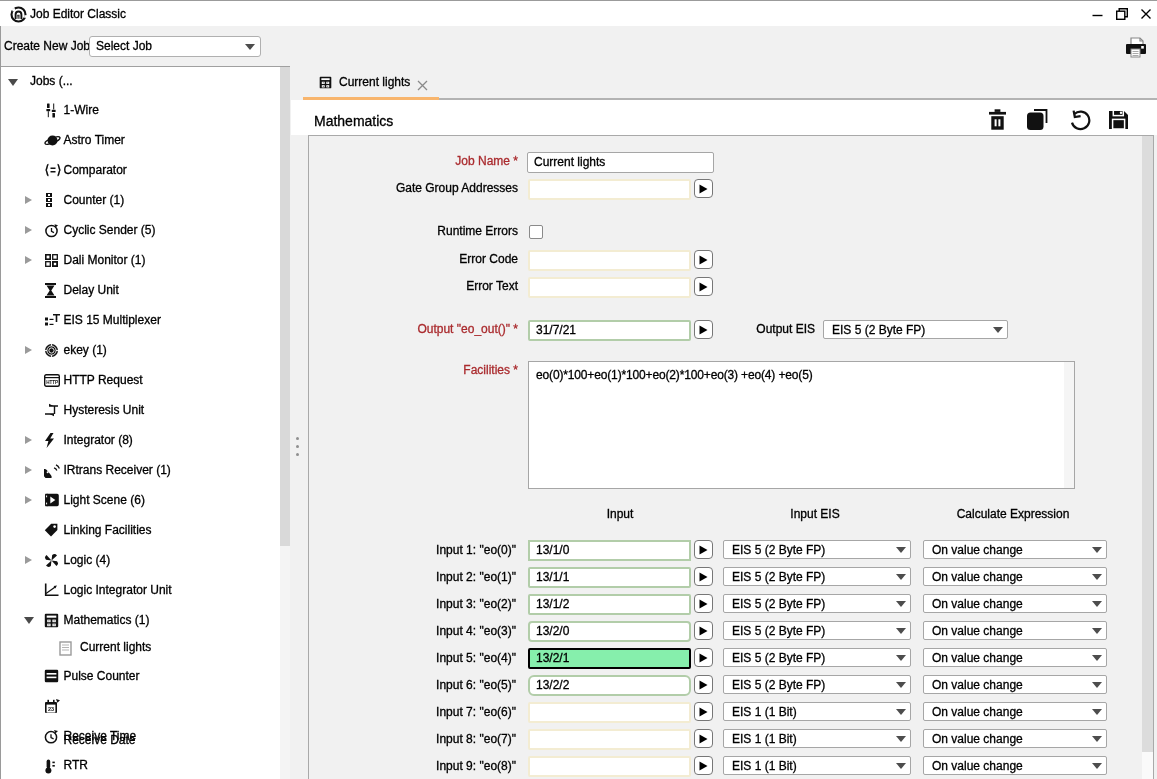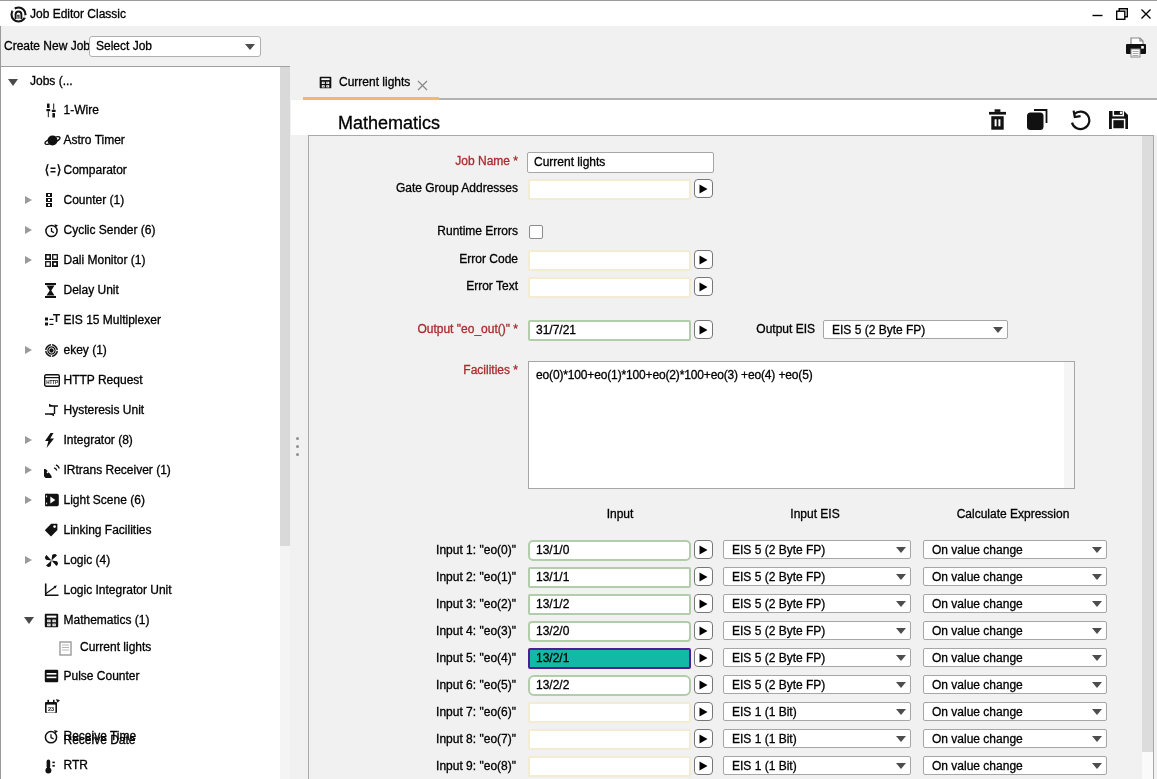--- a/index.html
+++ b/index.html
@@ -20,21 +20,21 @@
 #treesbtrack { position:absolute; left:280px; top:67px; width:9.5px; height:712px; background:#f4f4f4; }
 #treesb { position:absolute; left:280px; top:67px; width:9.5px; height:479px; background:#d9d9d9; }
 #splitdots div { position:absolute; left:296px; width:3px; height:3px; border-radius:50%; background:#8f8f8f; }
 #tabbar { position:absolute; left:291px; top:66px; width:866px; height:34px; background:#f1f1f1; }
 #tabline { position:absolute; left:439px; top:98px; width:718px; height:1.5px; background:#b3b3b3; }
 #taborange { position:absolute; left:303px; top:97px; width:136px; height:3px; background:#f8b56d; }
 #tabico { position:absolute; left:319px; top:75px; }
 #tabtxt { position:absolute; left:339px; top:75px; font-size:12px; }
 #tabx { position:absolute; left:417px; top:77px; }
 #mathbar { position:absolute; left:291px; top:100px; width:866px; height:35px; background:#fff; }
-#mathtxt { position:absolute; left:314px; top:113px; font-size:18px;margin-left:24px;  }
+#mathtxt { position:absolute; left:314px; top:113px; font-size:14px;  }
 .mico { position:absolute; top:109px; }
 #panel { position:absolute; left:308px; top:135px; width:846px; height:644px; border:1px solid #a9a9a9; border-bottom:none; background:#f1f1f1; }
 #mainsb { position:absolute; left:1142px; top:136px; width:10.5px; height:643px; background:#fafafa; }
 #mainsbthumb { position:absolute; left:0; top:0; width:10.5px; height:616px; background:#dcdcdc; }
 .flab { position:absolute; font-size:12px;  text-align:right; white-space:nowrap; color:#000; }
 .flab.red { color:#aa2b2e; }
 .inp { position:absolute; font-size:12px; padding-left:6px; white-space:nowrap; overflow:hidden; }
 .pbtn { position:absolute; width:19px; background:#fff; border:1px solid #777; border-radius:4px; display:flex; align-items:center; justify-content:center; }
 .dd { position:absolute; background:#fff; border:1px solid #a6a6a6; border-radius:2px; font-size:12px;  padding-left:8px; white-space:nowrap; }
 .chk { position:absolute; width:14px; height:14px; background:#fff; border:1px solid #8a8a8a; border-radius:2px; }
@@ -128,21 +128,21 @@
         <rect x="4" y="11" width="2" height="2"></rect>
       </g>
     </svg></div>
 <div class="tlab" style="left:63.5px;top:192.5px">Counter (1)</div>
 <div class="tri-right" style="left:25px;top:226.0px"></div>
 <div class="tico" style="left:44px;top:223.0px"><svg width="15" height="15" viewBox="0 0 15 15">
       <circle cx="7.5" cy="8" r="5.6" fill="none" stroke="#111" stroke-width="1.5"></circle>
       <path d="M7.5 5 V8.4 L10 9.6" fill="none" stroke="#111" stroke-width="1.3"></path>
       <path d="M10.5 1.2 L14 2.2 L11.6 4.6 Z" fill="#111"></path>
     </svg></div>
-<div class="tlab" style="left:63.5px;top:222.5px">Cyclic Sender (6)</div>
+<div class="tlab" style="left:63.5px;top:222.5px">Cyclic Sender (5)</div>
 <div class="tri-right" style="left:25px;top:256.0px"></div>
 <div class="tico" style="left:44px;top:253.0px"><svg width="15" height="15" viewBox="0 0 15 15">
       <g fill="#111">
         <rect x="1" y="1" width="6" height="6"></rect>
         <rect x="8" y="8" width="6" height="6"></rect>
       </g>
       <g fill="none" stroke="#111" stroke-width="1.3">
         <rect x="8.7" y="1.7" width="4.6" height="4.6"></rect>
         <rect x="1.7" y="8.7" width="4.6" height="4.6"></rect>
       </g>
@@ -400,21 +400,21 @@
 <div class="dd" style="left:823px;top:320px;width:185px;height:19px;line-height:19px">EIS 5 (2 Byte FP)<span class="ddarr"></span></div>
 <div class="flab red" style="left:258px;width:260px;top:363.0px">Facilities *</div>
 <div class="expr">
     <span>eo(0)*100+eo(1)*100+eo(2)*100+eo(3) +eo(4) +eo(5)</span>
     <div class="exprsb"></div>
   </div>
 <div class="hdr" style="left:520px;width:200px;top:507px">Input</div>
 <div class="hdr" style="left:715px;width:200px;top:507px">Input EIS</div>
 <div class="hdr" style="left:913px;width:200px;top:507px">Calculate Expression</div>
 <div class="flab" style="left:256px;width:260px;top:542.5px">Input 1: "eo(0)"</div>
-<div class="inp" style="left:528px;top:540px;width:163px;height:21px;border:2px solid #b2cda9;border-radius:5px;line-height:17px;background:#fff">13/1/0</div>
+<div class="inp" style="left:528px;top:540px;width:163px;height:21px;border:2px solid #b2cda9;border-radius:0;line-height:17px;background:#fff">13/1/0</div>
 <div class="pbtn" style="left:694px;top:540px;height:19px">
     <svg width="9" height="10" viewBox="0 0 9 10">
       <path d="M0.5 0.5 L8.5 5 L0.5 9.5 Z" fill="#000"></path>
     </svg>
   </div>
 <div class="dd" style="left:723px;top:540px;width:188px;height:19px;line-height:19px">EIS 5 (2 Byte FP)<span class="ddarr"></span></div>
 <div class="dd" style="left:923px;top:540px;width:184px;height:19px;line-height:19px">On value change<span class="ddarr"></span></div>
 <div class="flab" style="left:256px;width:260px;top:569.5px">Input 2: "eo(1)"</div>
 <div class="inp" style="left:528px;top:567px;width:163px;height:21px;border:2px solid #b2cda9;border-radius:2px;line-height:17px;background:#fff">13/1/1</div>
 <div class="pbtn" style="left:694px;top:567px;height:19px">
@@ -436,21 +436,21 @@
 <div class="flab" style="left:256px;width:260px;top:623.5px">Input 4: "eo(3)"</div>
 <div class="inp" style="left:528px;top:621px;width:163px;height:21px;border:2px solid #b2cda9;border-radius:4px;line-height:17px;background:#fff">13/2/0</div>
 <div class="pbtn" style="left:694px;top:621px;height:19px">
     <svg width="9" height="10" viewBox="0 0 9 10">
       <path d="M0.5 0.5 L8.5 5 L0.5 9.5 Z" fill="#000"></path>
     </svg>
   </div>
 <div class="dd" style="left:723px;top:621px;width:188px;height:19px;line-height:19px">EIS 5 (2 Byte FP)<span class="ddarr"></span></div>
 <div class="dd" style="left:923px;top:621px;width:184px;height:19px;line-height:19px">On value change<span class="ddarr"></span></div>
 <div class="flab" style="left:256px;width:260px;top:650.5px">Input 5: "eo(4)"</div>
-<div class="inp" style="left:528px;top:648px;width:163px;height:21px;border:2px solid #4c1d95;border-radius:2px;line-height:17px;background:#14b8a6">13/2/1</div>
+<div class="inp" style="left:528px;top:648px;width:163px;height:21px;border:2px solid #000000;border-radius:2px;line-height:17px;background:#86efac">13/2/1</div>
 <div class="pbtn" style="left:694px;top:648px;height:19px">
     <svg width="9" height="10" viewBox="0 0 9 10">
       <path d="M0.5 0.5 L8.5 5 L0.5 9.5 Z" fill="#000"></path>
     </svg>
   </div>
 <div class="dd" style="left:723px;top:648px;width:188px;height:19px;line-height:19px">EIS 5 (2 Byte FP)<span class="ddarr"></span></div>
 <div class="dd" style="left:923px;top:648px;width:184px;height:19px;line-height:19px">On value change<span class="ddarr"></span></div>
 <div class="flab" style="left:256px;width:260px;top:677.5px">Input 6: "eo(5)"</div>
 <div class="inp" style="left:528px;top:675px;width:163px;height:21px;border:2px solid #b2cda9;border-radius:6px;line-height:17px;background:#fff">13/2/2</div>
 <div class="pbtn" style="left:694px;top:675px;height:19px">

